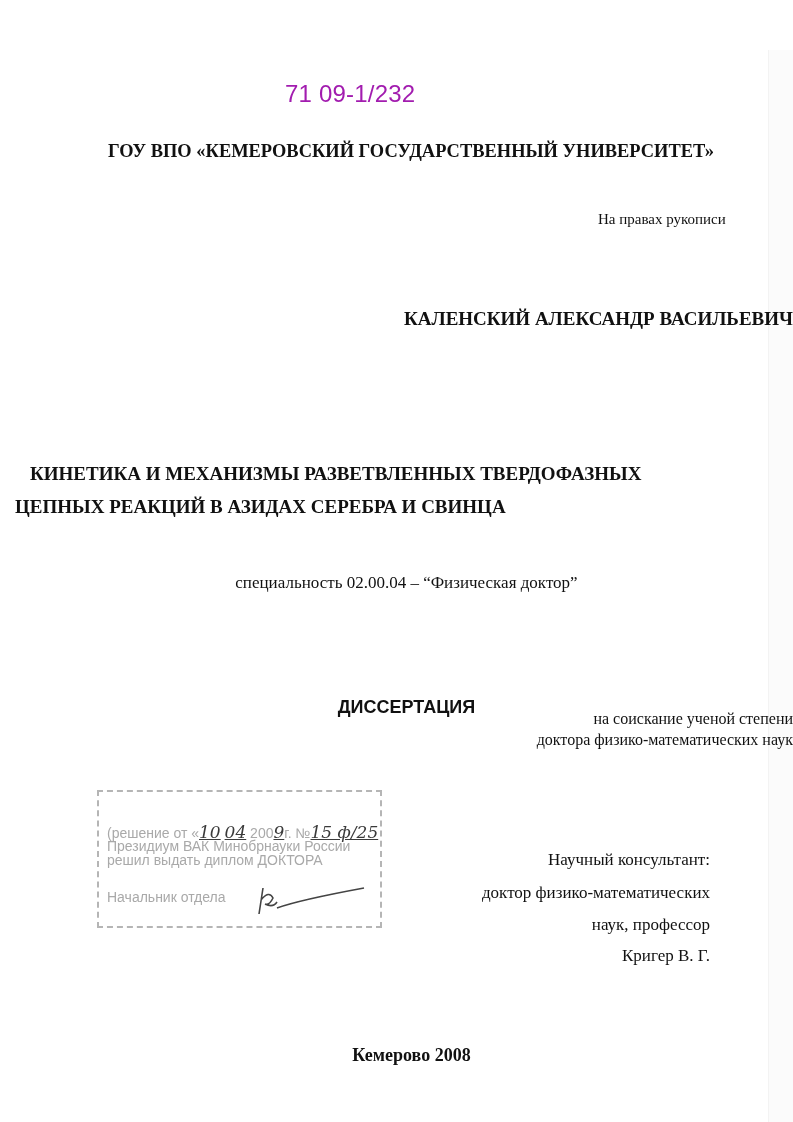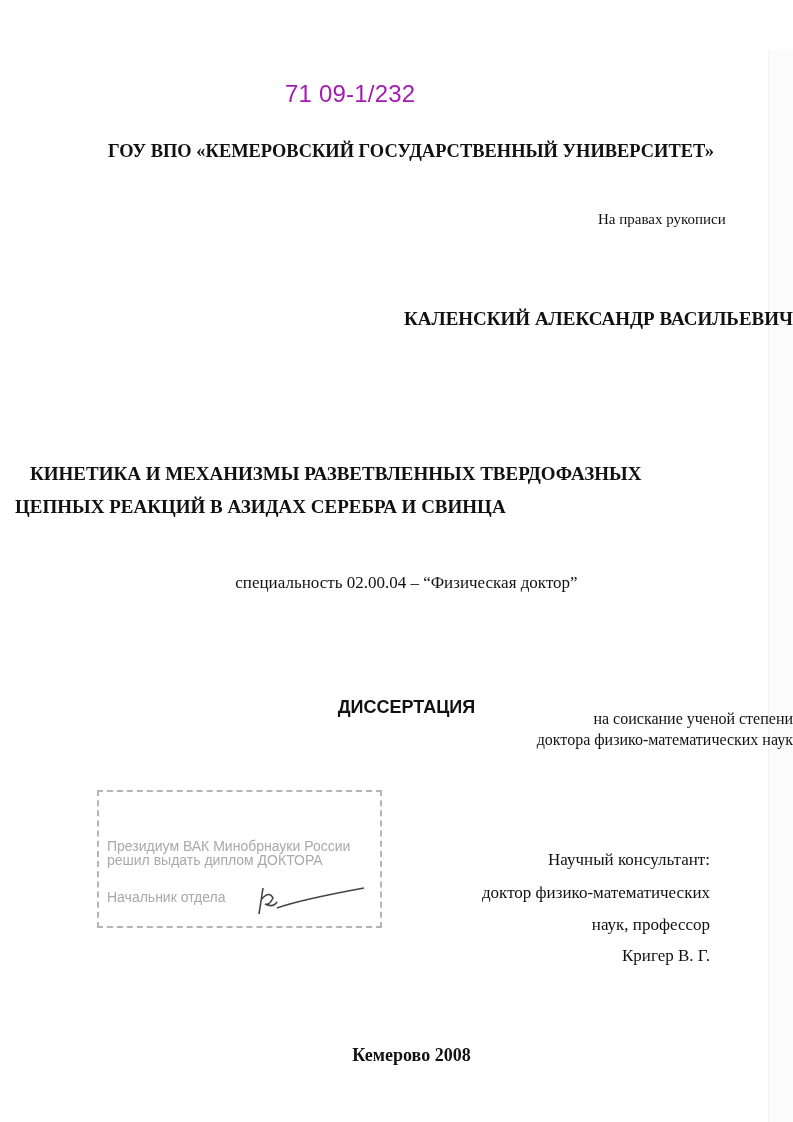--- a/index.html
+++ b/index.html
@@ -127,20 +127,23 @@
 
 <div class="abs serif specialty">специальность 02.00.04 – “Физическая доктор”</div>
 
 <div class="abs sans doc-type">ДИССЕРТАЦИЯ</div>
 
 <div class="abs serif degree l1">на соискание ученой степени</div>
 <div class="abs serif degree l2">доктора физико-математических наук</div>
 
 <div class="stamp">
   <div class="line s1">Президиум ВАК Минобрнауки России</div>
+  <div class="line s2">
+    <span>(решение от «</span><span class="hand">10</span><span>&nbsp;</span><span class="hand">04</span><span>&nbsp;</span><span>200</span><span class="hand">9</span><span>г. №</span><span class="hand">15 ф/25</span>
+  </div>
   <div class="line s3">решил выдать диплом ДОКТОРА</div>
   <div class="line s5">Начальник отдела</div>
   <svg class="signature" viewBox="0 0 130 40">
     <path d="M20 34 L24 8 M22 20 Q30 10 34 18 Q30 26 26 24 Q34 28 38 22 M38 28 Q60 20 125 8" fill="none" stroke="#444" stroke-width="1.6"></path>
   </svg>
 </div>
 
 <div class="abs serif consultant c1">Научный консультант:</div>
 <div class="abs serif consultant c2">доктор физико-математических</div>
 <div class="abs serif consultant c3">наук, профессор</div>

